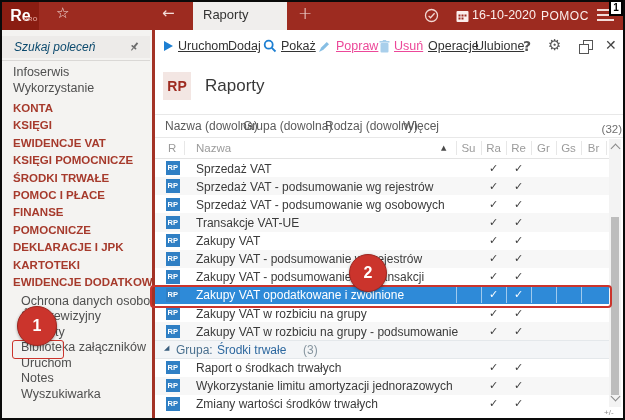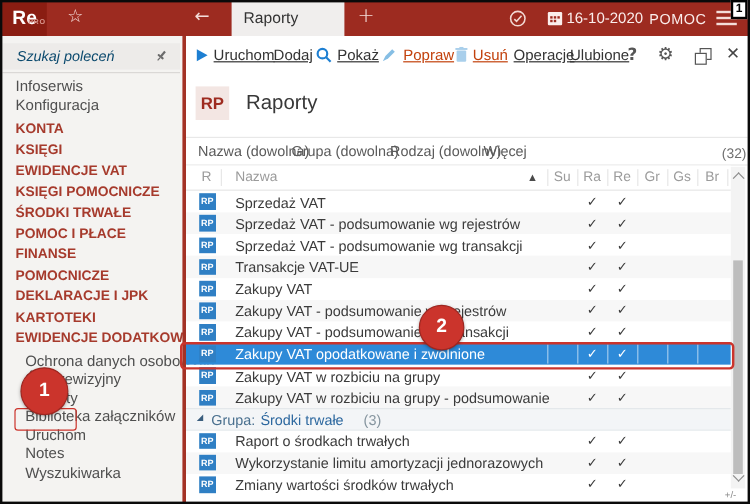--- a/index.html
+++ b/index.html
@@ -37,21 +37,21 @@
   .sdiv{position:absolute;left:2px;top:30px;width:148px;height:1px;background:#dad8d6;}
   .nav{position:absolute;left:0;top:34px;width:152px;}
   .nav-item{white-space:nowrap;cursor:default;}
   .nav-item.plain{height:16px;line-height:16px;font-size:12.5px;color:#4f4f4f;padding-left:13px;}
   .nav-item.section{height:17.4px;line-height:17.4px;font-size:11.5px;font-weight:bold;color:#a63a2c;padding-left:13px;}
   .nav-item.sub{height:15.5px;line-height:15.5px;font-size:12.5px;color:#4f4f4f;padding-left:21px;}
   .sp4{height:4px;} .sp2{height:2.5px;}
 
   
   .tool{position:absolute;top:38px;height:17px;line-height:17px;font-size:12.5px;color:#333;white-space:nowrap;text-decoration:underline;}
-  .tool.dis{color:#c2410c;text-align:right;}
+  .tool.dis{color:#ec4899;text-align:right;}
   .playtri{position:absolute;left:164px;top:41px;width:0;height:0;
            border-left:9px solid #1d7fd2;border-top:5.5px solid transparent;border-bottom:5.5px solid transparent;}
   .toolicon{position:absolute;top:39px;}
   .tool-q{position:absolute;left:523px;top:38px;font-size:14px;font-weight:bold;color:#555;}
   .gear{position:absolute;left:548px;top:36px;font-size:15px;color:#555;}
   .restore{position:absolute;left:579px;top:40px;width:13px;height:13px;}
   .restore .b1{position:absolute;left:4px;top:0;width:8px;height:8px;border:1.5px solid #555;background:#fff;}
   .restore .b2{position:absolute;left:0;top:4px;width:8px;height:8px;border:1.5px solid #555;background:#fff;}
   .xclose{position:absolute;left:605px;top:37px;font-size:14px;color:#444;}
 
@@ -155,21 +155,21 @@
           <g transform="rotate(40 5.5 5.5)" fill="#6b6b6b">
             <rect x="4.6" y="0.8" width="1.8" height="5.2"></rect>
             <rect x="2.5" y="5.6" width="6" height="1.7" rx="0.8"></rect>
             <rect x="5.1" y="7.3" width="1" height="3.2"></rect>
           </g>
         </svg>
     </div>
     <div class="sdiv"></div>
     <div class="nav">
       <div class="nav-item plain">Infoserwis</div>
-      <div class="nav-item plain">Konfiguracja</div>
+      <div class="nav-item plain">Wykorzystanie</div>
       <div class="sp4"></div>
       <div class="nav-item section">KONTA</div>
       <div class="nav-item section">KSIĘGI</div>
       <div class="nav-item section">EWIDENCJE VAT</div>
       <div class="nav-item section">KSIĘGI POMOCNICZE</div>
       <div class="nav-item section">ŚRODKI TRWAŁE</div>
       <div class="nav-item section">POMOC I PŁACE</div>
       <div class="nav-item section">FINANSE</div>
       <div class="nav-item section">POMOCNICZE</div>
       <div class="nav-item section">DEKLARACJE I JPK</div>
@@ -260,21 +260,21 @@
       <span class="ck re">✓</span>
     </div>
     <div class="row alt">
       <span class="rp">RP</span>
       <span class="nm">Sprzedaż VAT - podsumowanie wg rejestrów</span>
       <span class="ck ra">✓</span>
       <span class="ck re">✓</span>
     </div>
     <div class="row">
       <span class="rp">RP</span>
-      <span class="nm">Sprzedaż VAT - podsumowanie wg transakcji</span>
+      <span class="nm">Sprzedaż VAT - podsumowanie wg osobowych</span>
       <span class="ck ra">✓</span>
       <span class="ck re">✓</span>
     </div>
     <div class="row alt">
       <span class="rp">RP</span>
       <span class="nm">Transakcje VAT-UE</span>
       <span class="ck ra">✓</span>
       <span class="ck re">✓</span>
     </div>
     <div class="row">

